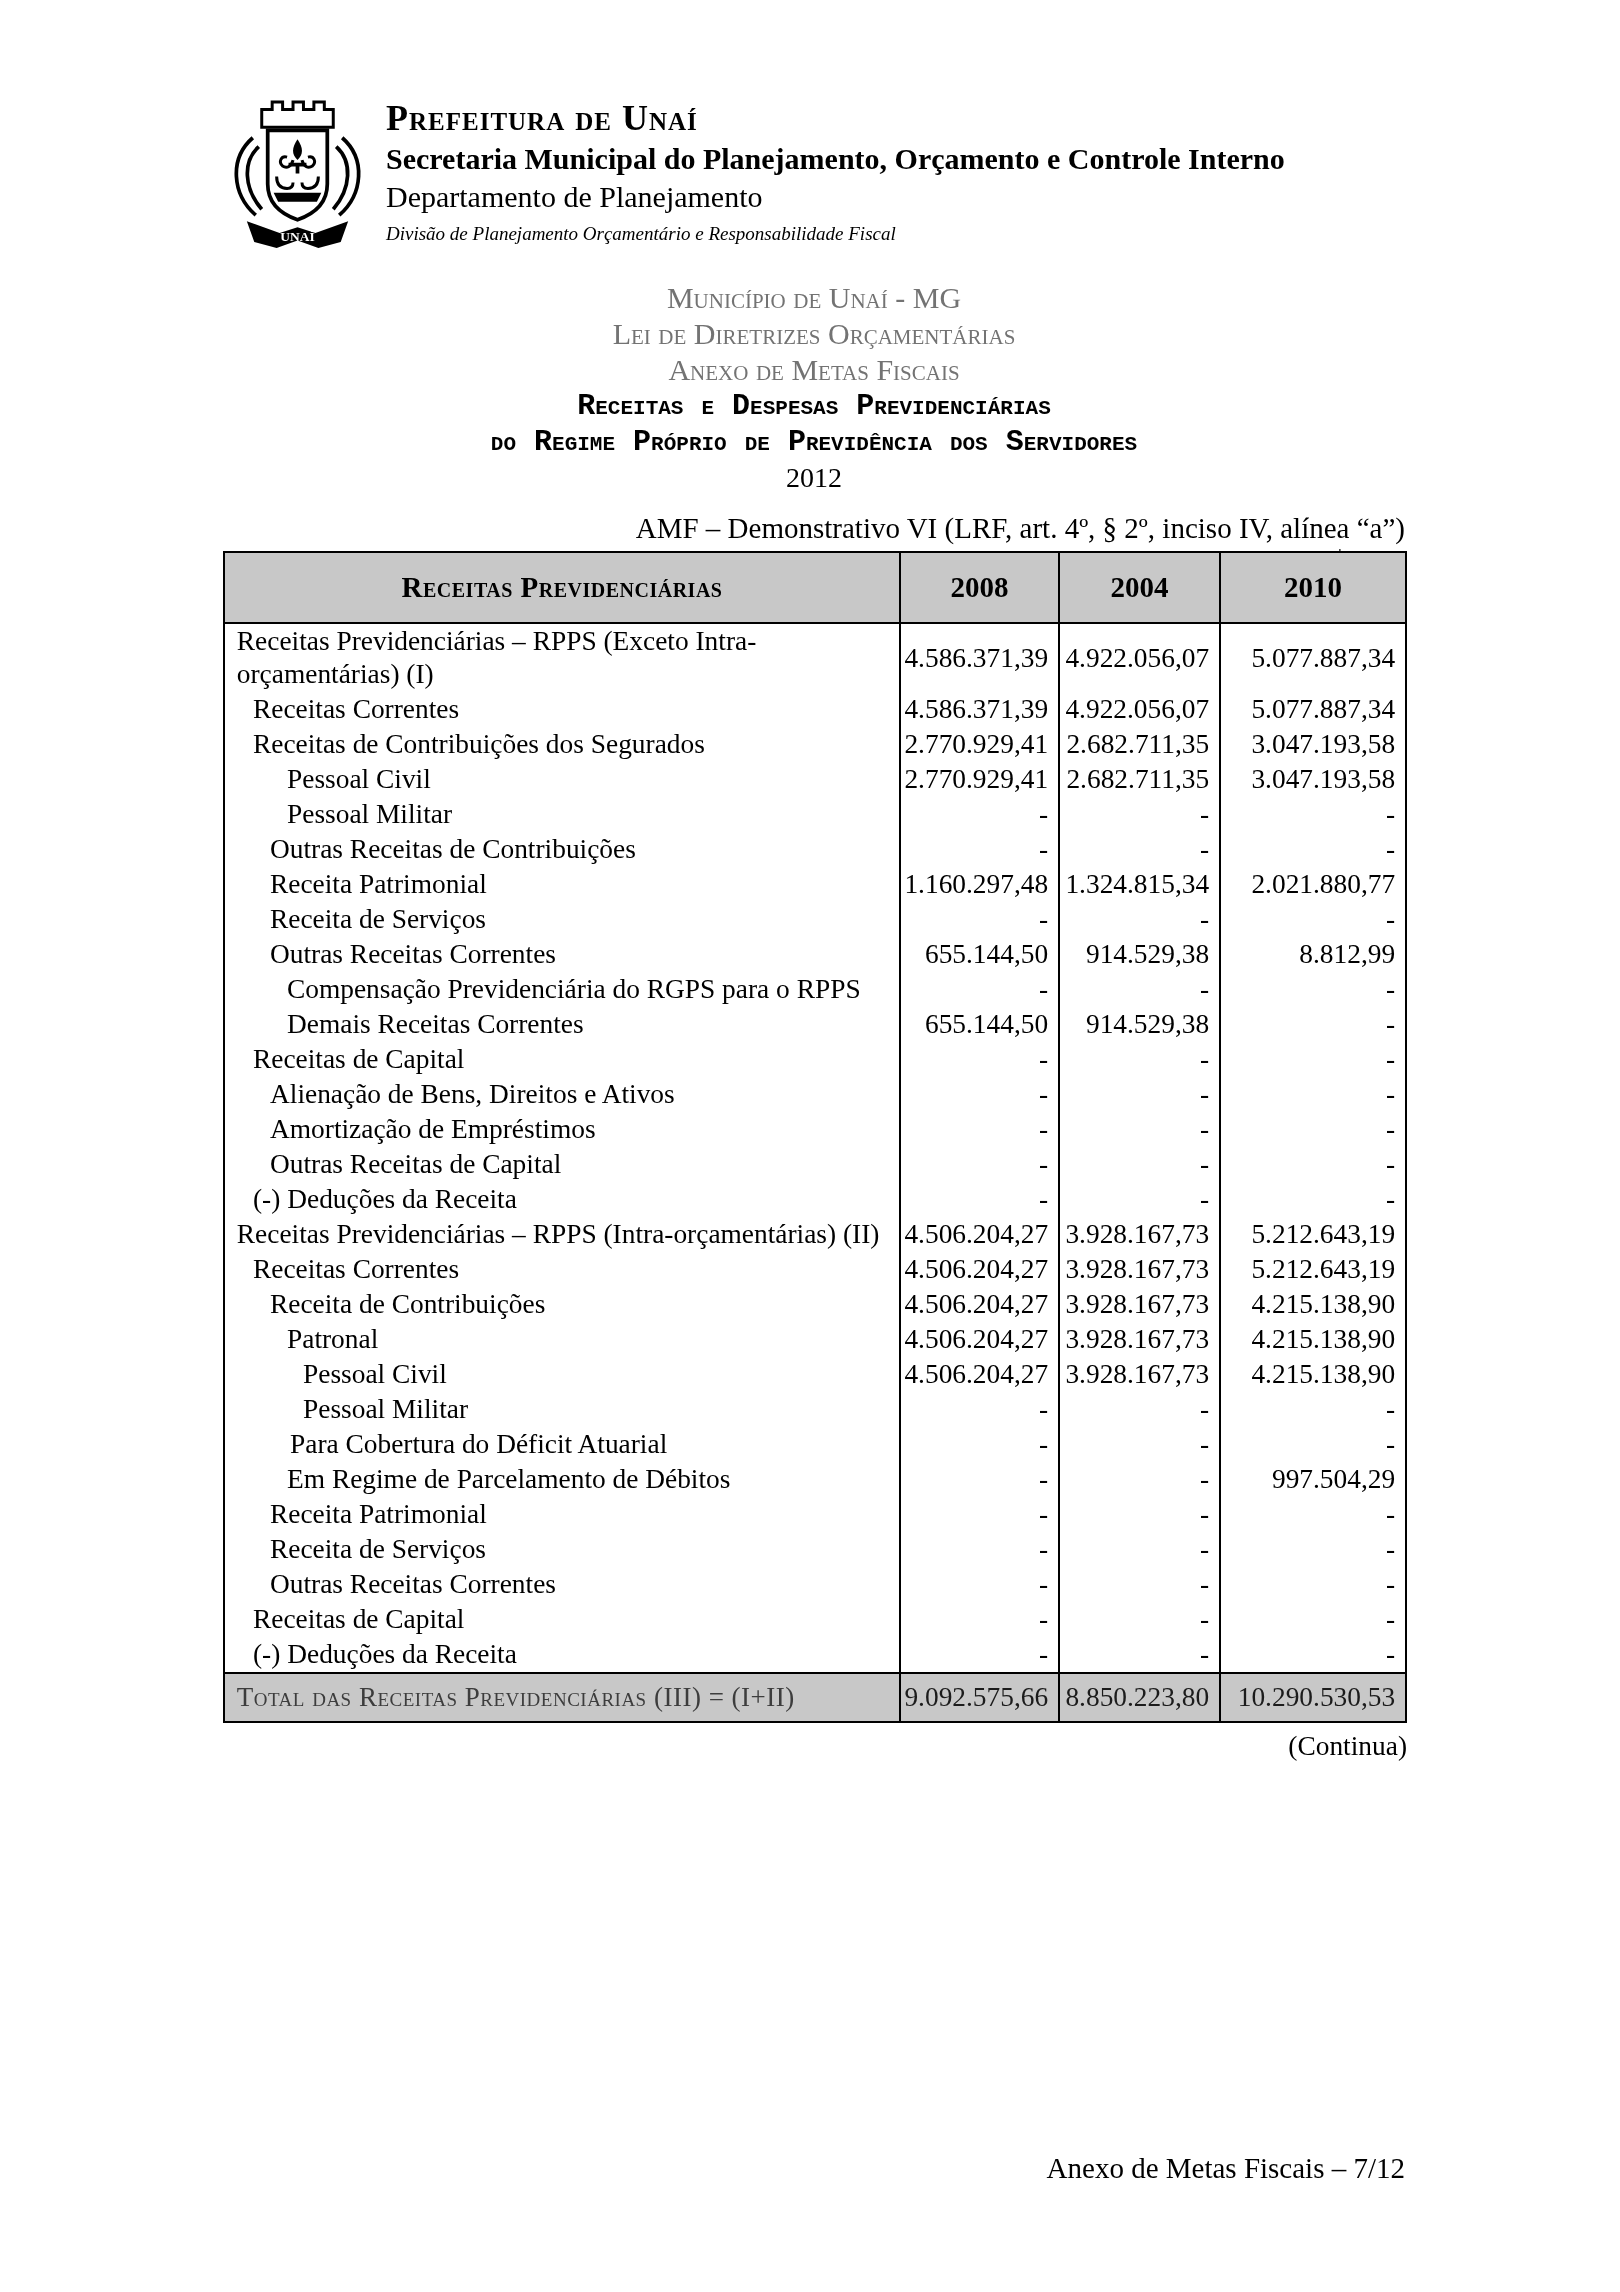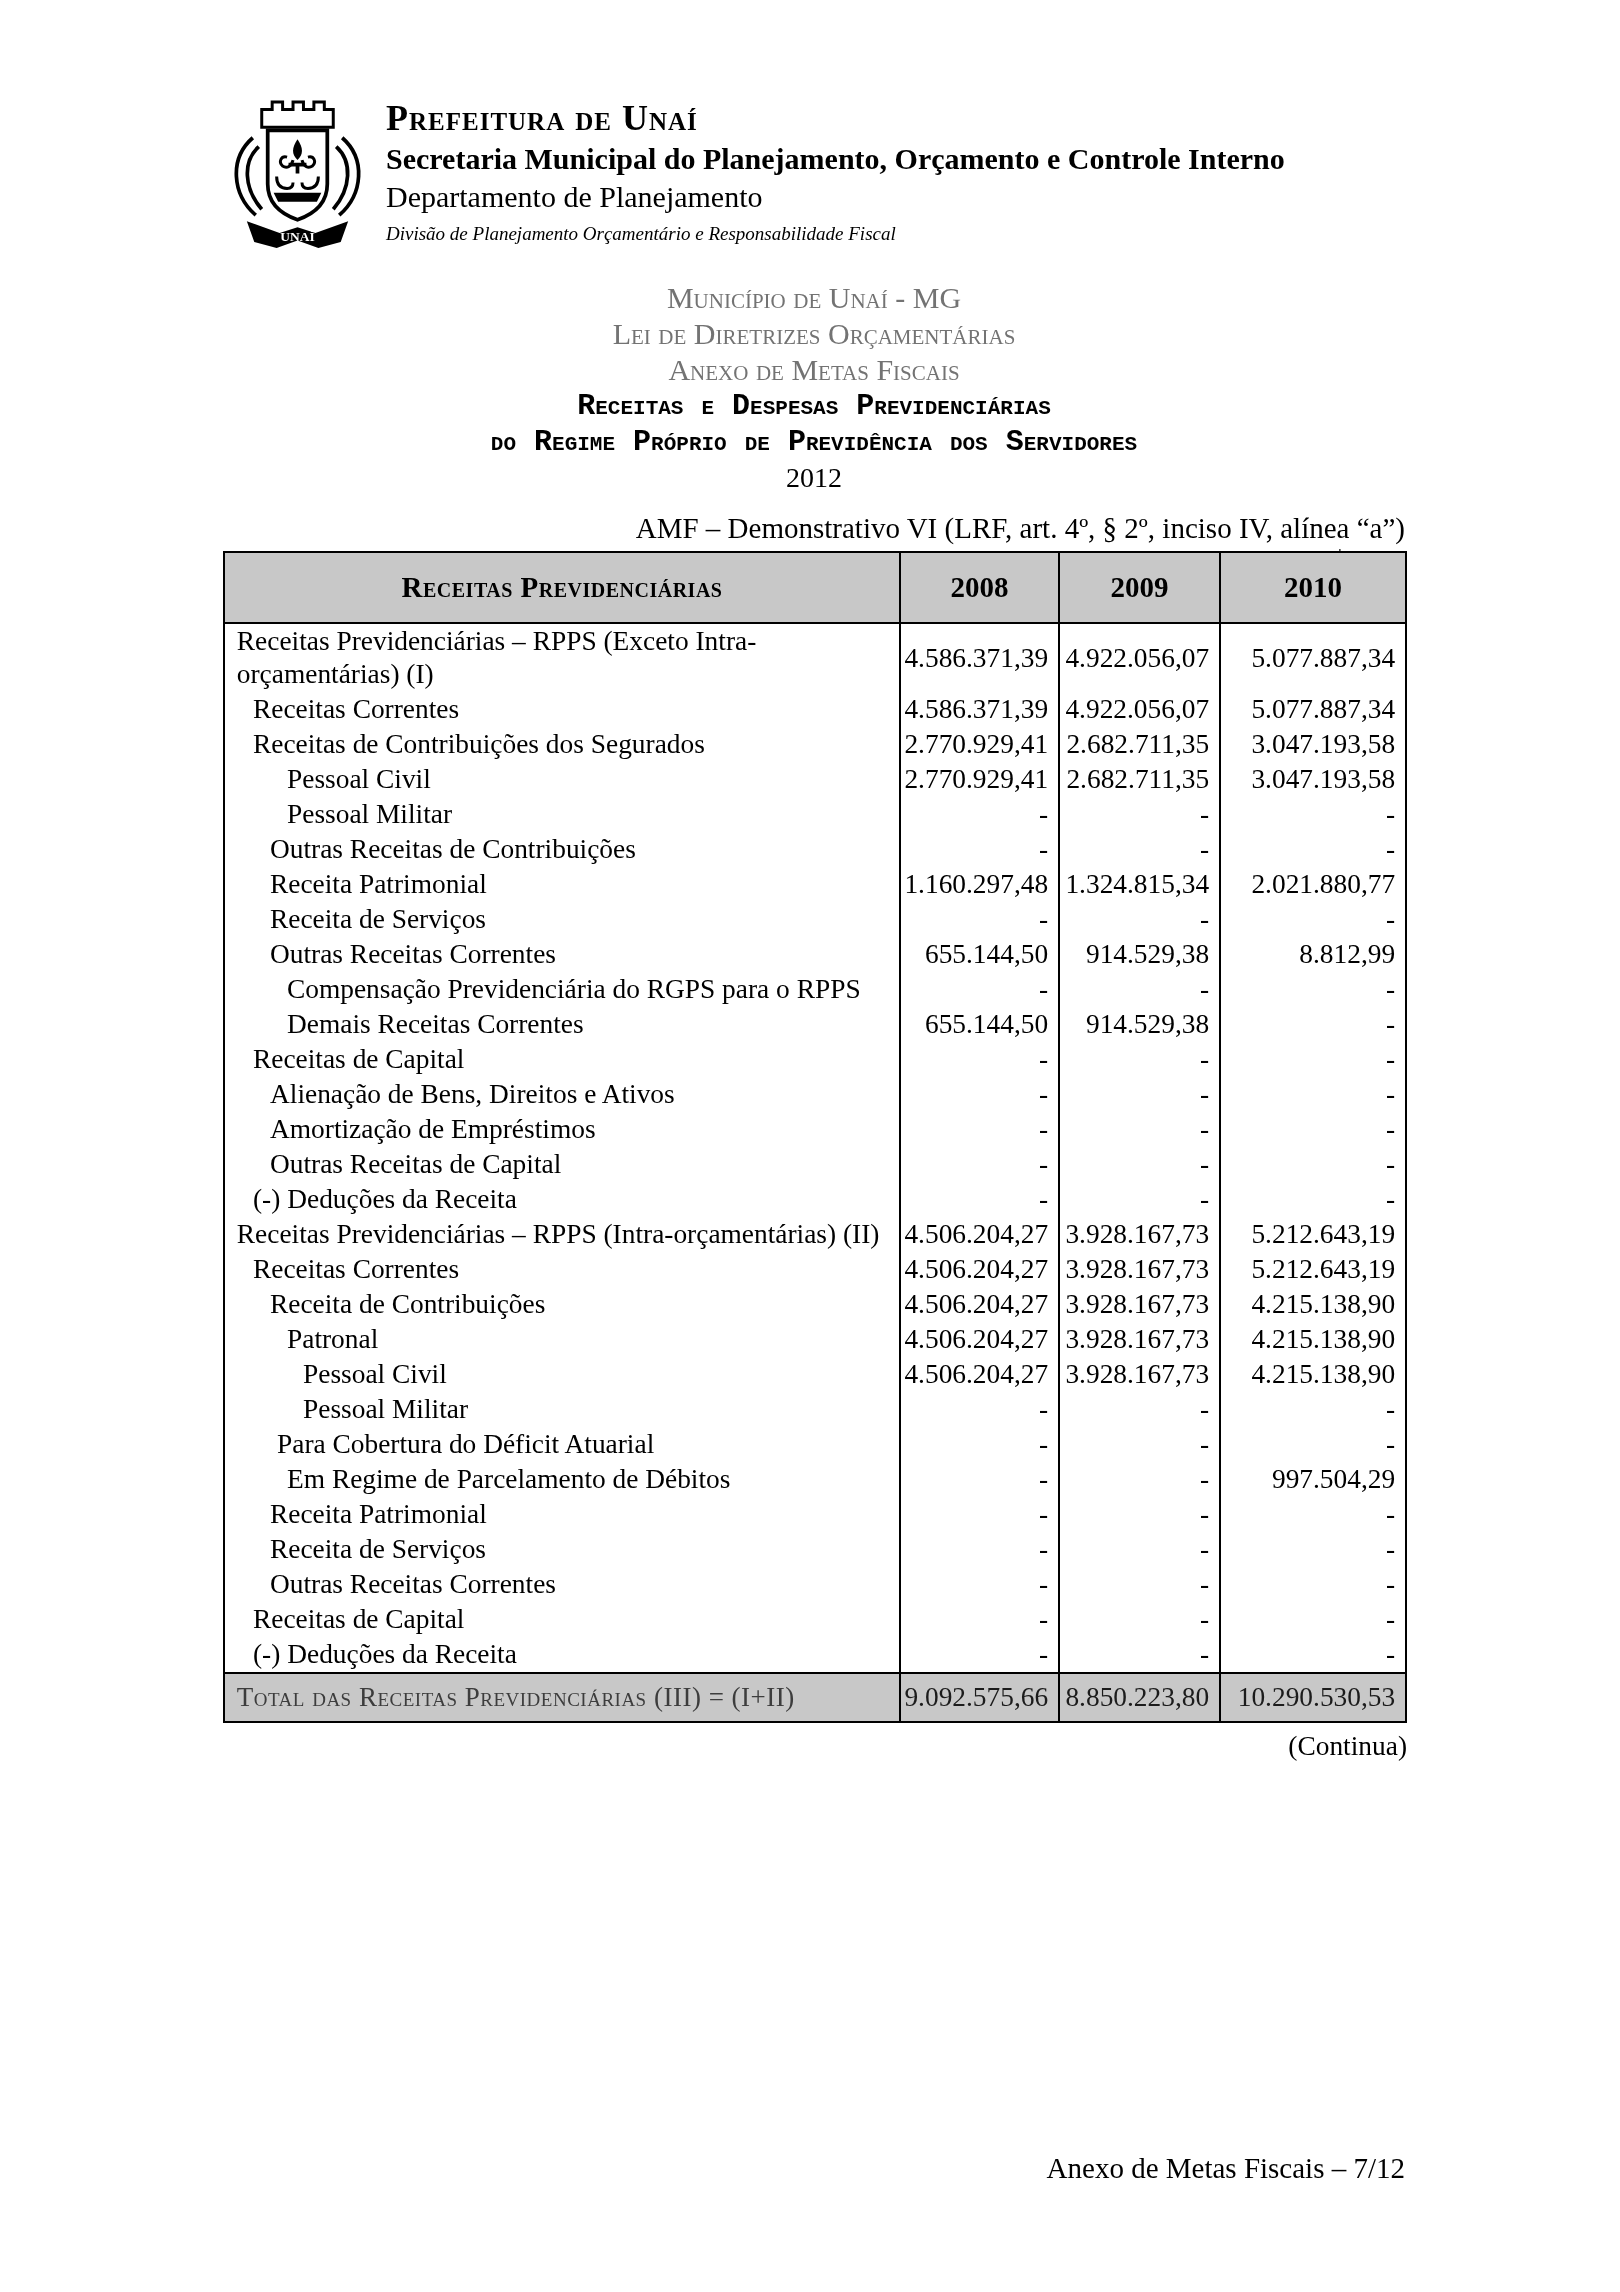--- a/index.html
+++ b/index.html
@@ -149,21 +149,21 @@
       <colgroup>
         <col style="width:676px">
           <col style="width:159px">
           <col style="width:161px">
           <col style="width:186px">
       </colgroup>
       <thead>
         <tr>
           <th class="h-label">Receitas Previdenciárias</th>
           <th class="h-year">2008</th>
-          <th class="h-year">2009</th>
+          <th class="h-year">2004</th>
           <th class="h-year">2010</th>
         </tr>
       </thead>
       <tbody>
   <tr class="wrap">
     <td class="c-label" style="padding-left: 11.8px;">Receitas Previdenciárias – RPPS (Exceto Intra-orçamentárias) (I)</td>
     <td class="c-val">4.586.371,39</td>
     <td class="c-val">4.922.056,07</td>
     <td class="c-val">5.077.887,34</td>
   </tr>
@@ -309,21 +309,21 @@
   </tr>
 
   <tr>
     <td class="c-label" style="padding-left: 78px;">Pessoal Militar</td>
     <td class="c-val">-</td>
     <td class="c-val">-</td>
     <td class="c-val">-</td>
   </tr>
 
   <tr>
-    <td class="c-label" style="padding-left: 52px; margin-top: 16px;">Para Cobertura do Déficit Atuarial</td>
+    <td class="c-label" style="padding-left: 65px; margin-top: 16px;">Para Cobertura do Déficit Atuarial</td>
     <td class="c-val">-</td>
     <td class="c-val">-</td>
     <td class="c-val">-</td>
   </tr>
 
   <tr>
     <td class="c-label" style="padding-left: 62px;">Em Regime de Parcelamento de Débitos</td>
     <td class="c-val">-</td>
     <td class="c-val">-</td>
     <td class="c-val">997.504,29</td>

